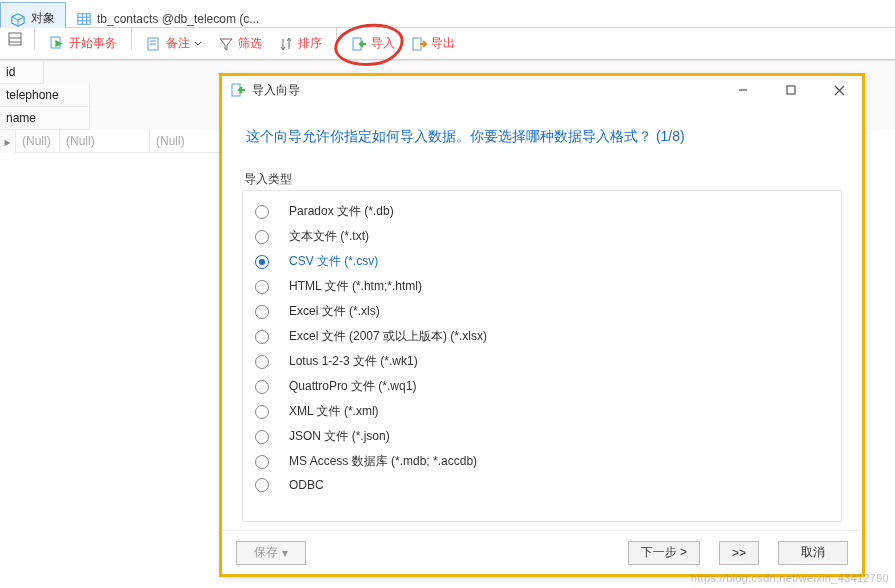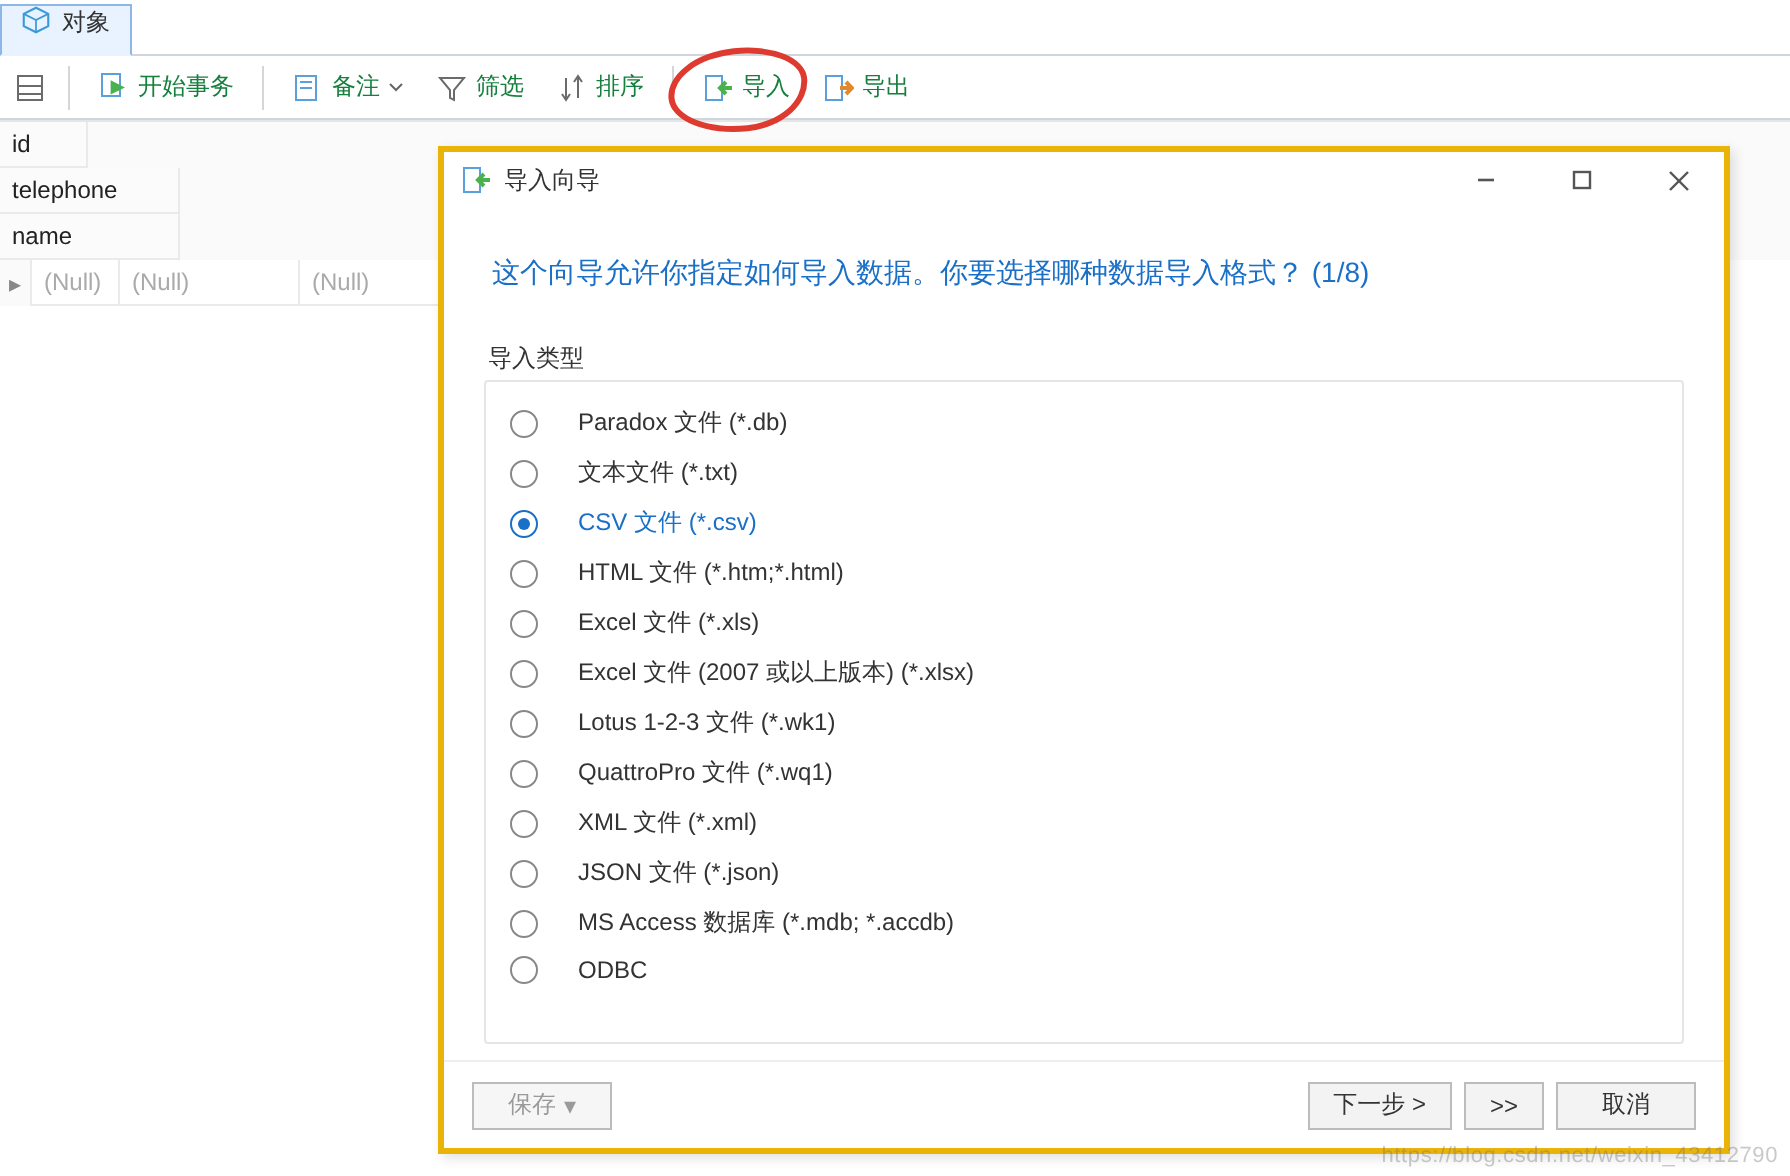--- a/index.html
+++ b/index.html
@@ -1,27 +1,27 @@
 <!DOCTYPE html>
 <html><head>
 <meta charset="utf-8">
 <style>
   * { box-sizing: border-box; font-family: "Microsoft YaHei", "Segoe UI", Arial, sans-serif; }
   html, body { margin: 0; padding: 0; width: 895px; height: 588px; overflow: hidden; background: #fff; font-size: 12px; color: #333; }
   .root { position: relative; width: 895px; height: 588px; }
 
   
   .tabstrip { display: flex; align-items: flex-end; height: 28px; border-bottom: 1px solid #cfd6dd; background: #fff; }
-  .tab { display: flex; align-items: flex-start; gap: 6px; height: 26px; padding: 0 10px; font-size: 12px; border: 1px solid transparent; cursor: pointer; }
+  .tab { display: flex; align-items: flex-end; gap: 6px; height: 26px; padding: 0 10px; font-size: 12px; border: 1px solid transparent; cursor: pointer; }
   .tab.active { background: #e9f3ff; border: 1px solid #8cb7e6; border-bottom-color: #e9f3ff; position: relative; top: 1px; }
   .tab.inactive { color: #444; }
   .tab .box-icon { width: 14px; height: 14px; }
 
   
-  .toolbar { display: flex; align-items: center; height: 32px; gap: 4px; border-bottom: 1px solid #cfd6dd; padding: 0 4px; color: #15803d; }
+  .toolbar { display: flex; height: 32px; gap: 4px; border-bottom: 1px solid #cfd6dd; padding: 0 4px; color: #ef4444; }
   .tb-sep { width: 1px; height: 22px; background: #d6d6d6; margin: 0 4px; }
   .tb-btn { display: flex; align-items: center; gap: 4px; padding: 3px 6px; cursor: pointer; border-radius: 2px; }
   .tb-mini { width: 22px; height: 22px; display:flex; align-items:center; justify-content:center; cursor:pointer; border-radius:2px; }
 
   
   .grid { border-top: 1px solid #e5e5e5; }
   .grid-head, .grid-row { display: flex; }
   .grid-head { background: #fafafa; flex-direction: column; }
   .g-gutter { width: 16px; min-width:16px; border-right: 1px solid #eaeaea; background: #fafafa; display:flex; align-items:center; justify-content:center; color:#888; }
   .g-cell { width: 90px; padding: 4px 6px; border-right: 1px solid #eaeaea; border-bottom: 1px solid #eaeaea; font-size:12px; }
@@ -39,21 +39,21 @@
 
   .fieldset-label { font-size:12px; color:#333; margin: 0 0 6px 2px; }
   .fieldset-box { border:1px solid #e5e5e5; border-radius:2px; padding: 8px 10px 10px 10px; margin: -4px 0 8px 0; height: 340px; overflow-y:auto; }
   .radio-row { display:flex; align-items:center; gap:20px; padding: 4px 2px; font-size:12px; cursor:pointer; }
   .radio-row.selected { color:#1a6fc7; }
   .radio { width:14px; height:14px; border:1px solid #888; border-radius:50%; display:inline-flex; align-items:center; justify-content:center; }
   .radio-row.selected .radio { border-color:#1a6fc7; }
   .radio .dot { width:6px; height:6px; border-radius:50%; background:#1a6fc7; display:none; }
   .radio-row.selected .radio .dot { display:block; }
 
-  .dlg-footer { height: 44px; display:flex; align-items:center; padding: 0 14px; gap: 6px; border-top: 1px solid #eee; }
+  .dlg-footer { height: 44px; display:flex; align-items:center; padding: 0 14px; gap: 19px; border-top: 1px solid #eee; }
   .dlg-footer .spacer { flex:1; }
   .btn { min-width: 70px; height: 24px; padding: 0 12px; border:1px solid #bcbcbc; background:#f3f3f3; font-size:12px; display:flex; align-items:center; justify-content:center; cursor:pointer; }
   .btn.disabled { color:#9a9a9a; background:#f6f6f6; cursor:default; }
   .btn.small { min-width: 34px; }
 
   
   .red-circle { position:absolute; left:334px; top:24px; width:70px; height:42px; border:3px solid #de3a2f; border-radius:50% 50% 46% 54% / 52% 44% 56% 48%; transform:rotate(-6deg); pointer-events:none; }
   
   .arrow { position:absolute; pointer-events:none; }
   .arrow svg { display:block; }
@@ -66,20 +66,30 @@
 
 <div class="tabstrip">
   <div class="tab active">
     <svg class="box-icon" viewBox="0 0 16 16">
           <polygon points="8,1 15,4.5 15,11.5 8,15 1,11.5 1,4.5" fill="none" stroke="#3a9ad9" stroke-width="1.2"></polygon>
           <line x1="1" y1="4.5" x2="8" y2="8" stroke="#3a9ad9"></line>
           <line x1="15" y1="4.5" x2="8" y2="8" stroke="#3a9ad9"></line>
           <line x1="8" y1="8" x2="8" y2="15" stroke="#3a9ad9"></line>
         </svg>
     <span>对象</span>
+  </div>
+  <div class="tab inactive">
+    <svg class="box-icon" viewBox="0 0 16 16">
+          <rect x="1" y="2" width="14" height="12" fill="none" stroke="#3a9ad9"></rect>
+          <line x1="1" y1="6" x2="15" y2="6" stroke="#3a9ad9"></line>
+          <line x1="1" y1="10" x2="15" y2="10" stroke="#3a9ad9"></line>
+          <line x1="6" y1="2" x2="6" y2="14" stroke="#3a9ad9"></line>
+          <line x1="11" y1="2" x2="11" y2="14" stroke="#3a9ad9"></line>
+        </svg>
+    <span>tb_contacts @db_telecom (c...</span>
   </div>
 </div>
 
 <div class="toolbar">
   <span class="tb-mini">
     <svg width="16" height="16" viewBox="0 0 16 16">
           <rect x="2" y="2" width="12" height="12" fill="none" stroke="#6b6b6b"></rect>
           <line x1="2" y1="7" x2="14" y2="7" stroke="#6b6b6b"></line>
           <line x1="2" y1="11" x2="14" y2="11" stroke="#6b6b6b"></line>
         </svg>

